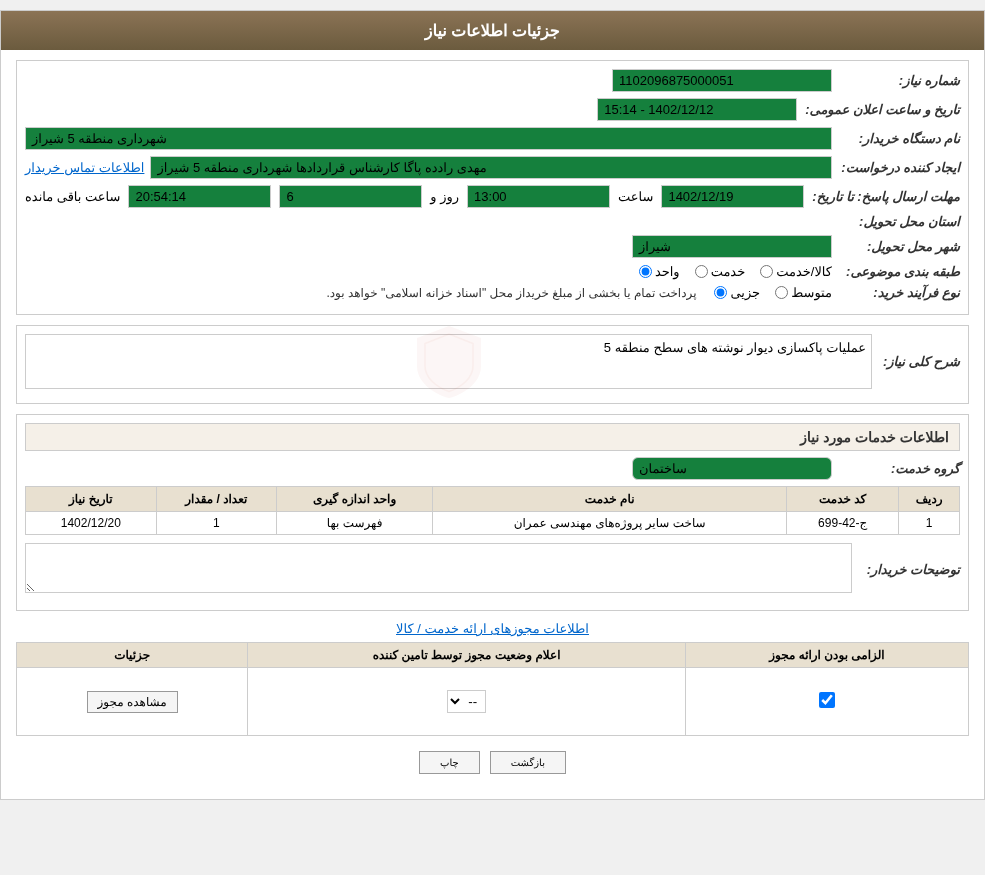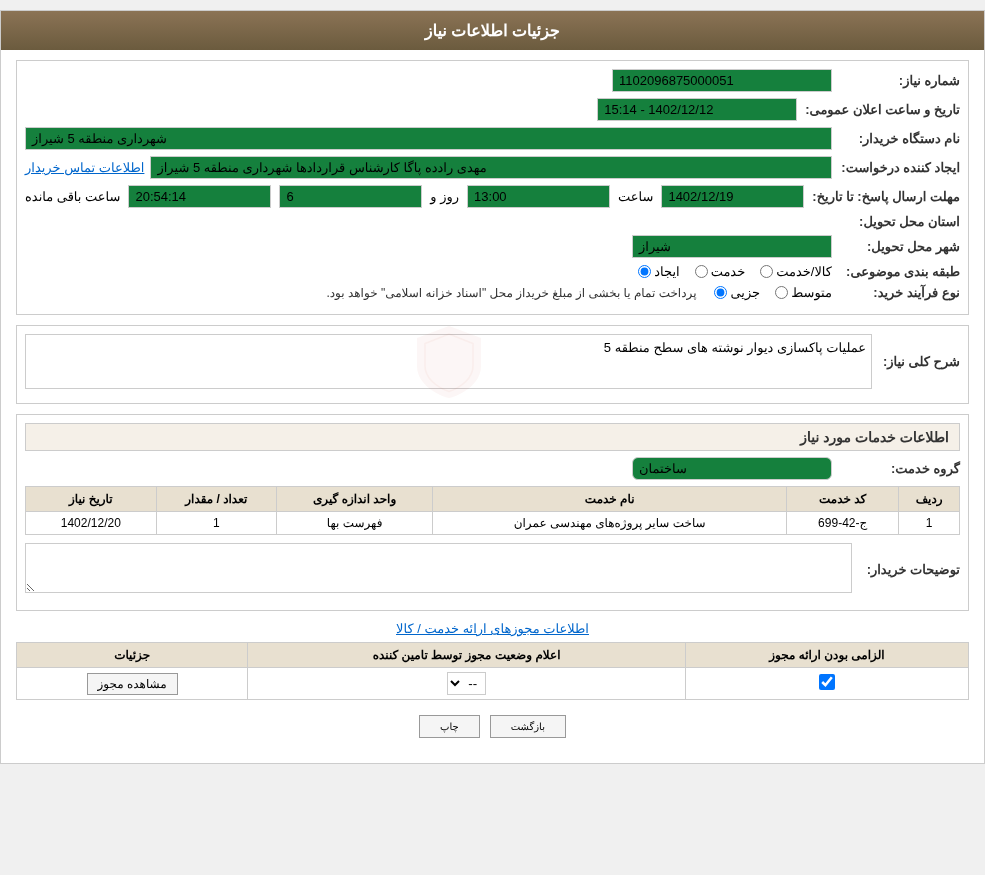--- a/index.html
+++ b/index.html
@@ -37,20 +37,21 @@
       align-items: center;
       margin-bottom: 6px;
       gap: 8px;
     }
     .form-label {
       color: #333;
       font-weight: bold;
       white-space: nowrap;
       min-width: 120px;
       text-align: right;
+      font-style: italic;
     }
     .form-value {
       border: 1px solid #ccc;
       padding: 3px 6px;
       background: #15803d;
       min-height: 22px;
       flex: 1;
       text-align: left;
     }
     .inline-group {
@@ -132,21 +133,21 @@
     table.perm-table th {
       background: #e8e0d0;
       border: 1px solid #ccc;
       padding: 5px 8px;
       text-align: center;
       font-weight: bold;
       font-size: 12px;
     }
     table.perm-table td {
       border: 1px solid #ccc;
-      padding: 4px 8px;
+      padding: 22px 8px;
       text-align: center;
       font-size: 12px;
     }
     .btn-group {
       display: flex;
       justify-content: center;
       gap: 10px;
       margin: 15px 0;
     }
     .btn {
@@ -256,21 +257,21 @@
         <div class="radio-group">
           <div class="radio-item">
             <span>کالا/خدمت</span>
             <input type="radio" name="category" style="">
           </div>
           <div class="radio-item">
             <span>خدمت</span>
             <input type="radio" name="category" style="">
           </div>
           <div class="radio-item">
-            <span>ایجاد</span>
+            <span>واحد</span>
             <input type="radio" name="category" checked="" style="">
           </div>
         </div>
       </div>
 
       <div class="form-row">
         <span class="form-label">نوع فرآیند خرید:</span>
         <div class="radio-group">
           <div class="radio-item">
             <span>متوسط</span>

